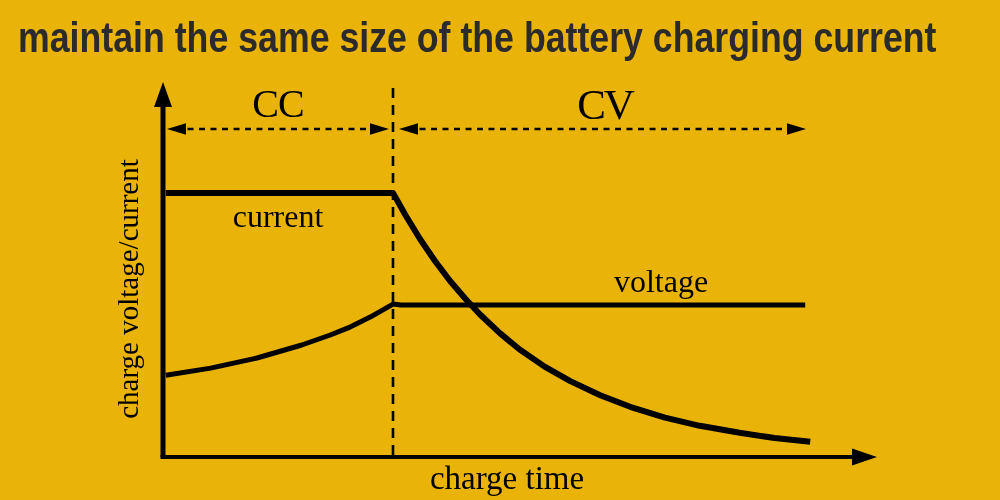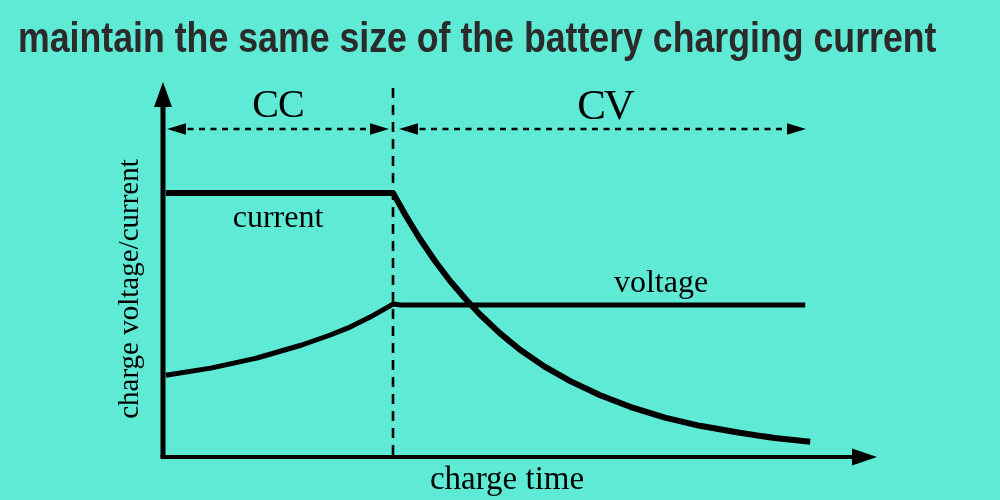--- a/index.html
+++ b/index.html
@@ -8,21 +8,21 @@
     background: #ffffff;
     width: 1000px;
     height: 500px;
     overflow: hidden;
     font-family: "Liberation Serif", serif;
   }
   .canvas {
     position: relative;
     width: 1000px;
     height: 500px;
-    background: #5eead4;
+    background: #eab308;
   }
   .fig-title {
     position: absolute;
     left: 18px;
     top: 14px;
     font-family: "Liberation Sans", sans-serif;
     font-size: 42px;
     font-weight: 700;
     color: #2b2b2b;
     white-space: nowrap;

